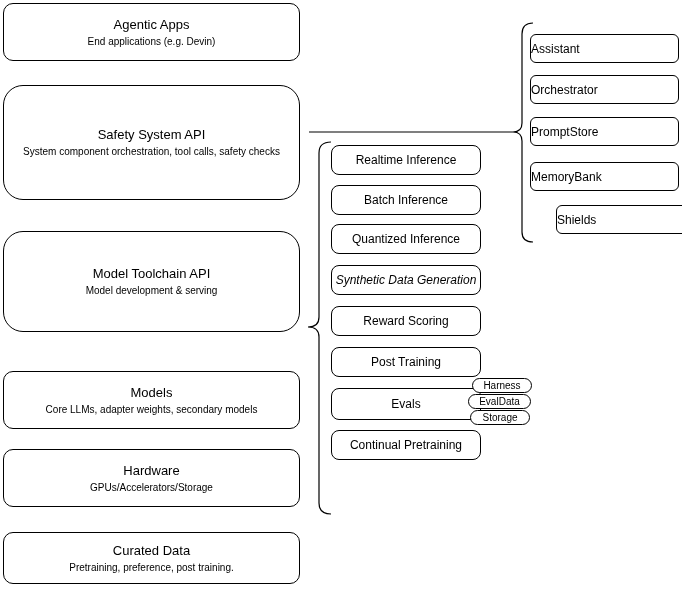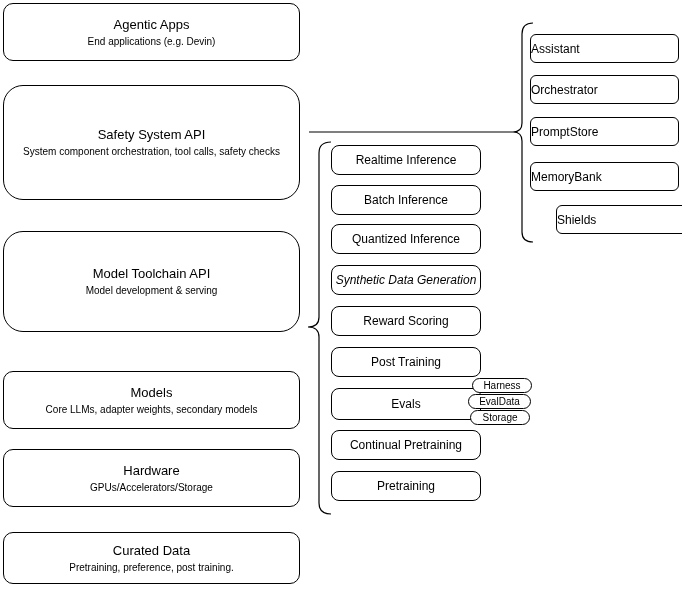--- a/index.html
+++ b/index.html
@@ -99,23 +99,20 @@
   </div>
   <div class="svc" style="top:306px;">
     <span>Reward Scoring</span>
   </div>
   <div class="svc" style="top:388px; height:32px;">
     <span>Evals</span>
   </div>
   <div class="svc" style="top:430px;">
     <span>Continual Pretraining</span>
   </div>
-  <div class="svc" style="top:471px;">
-    <span>Pretraining</span>
-  </div>
 
   <div class="pill" style="left:472px; top:378px; width:60px;">
     <span>Harness</span>
   </div>
   <div class="pill" style="left:468px; top:394px; width:63px;">
     <span>EvalData</span>
   </div>
   <div class="pill" style="left:470px; top:410px; width:60px;">
     <span>Storage</span>
   </div>

